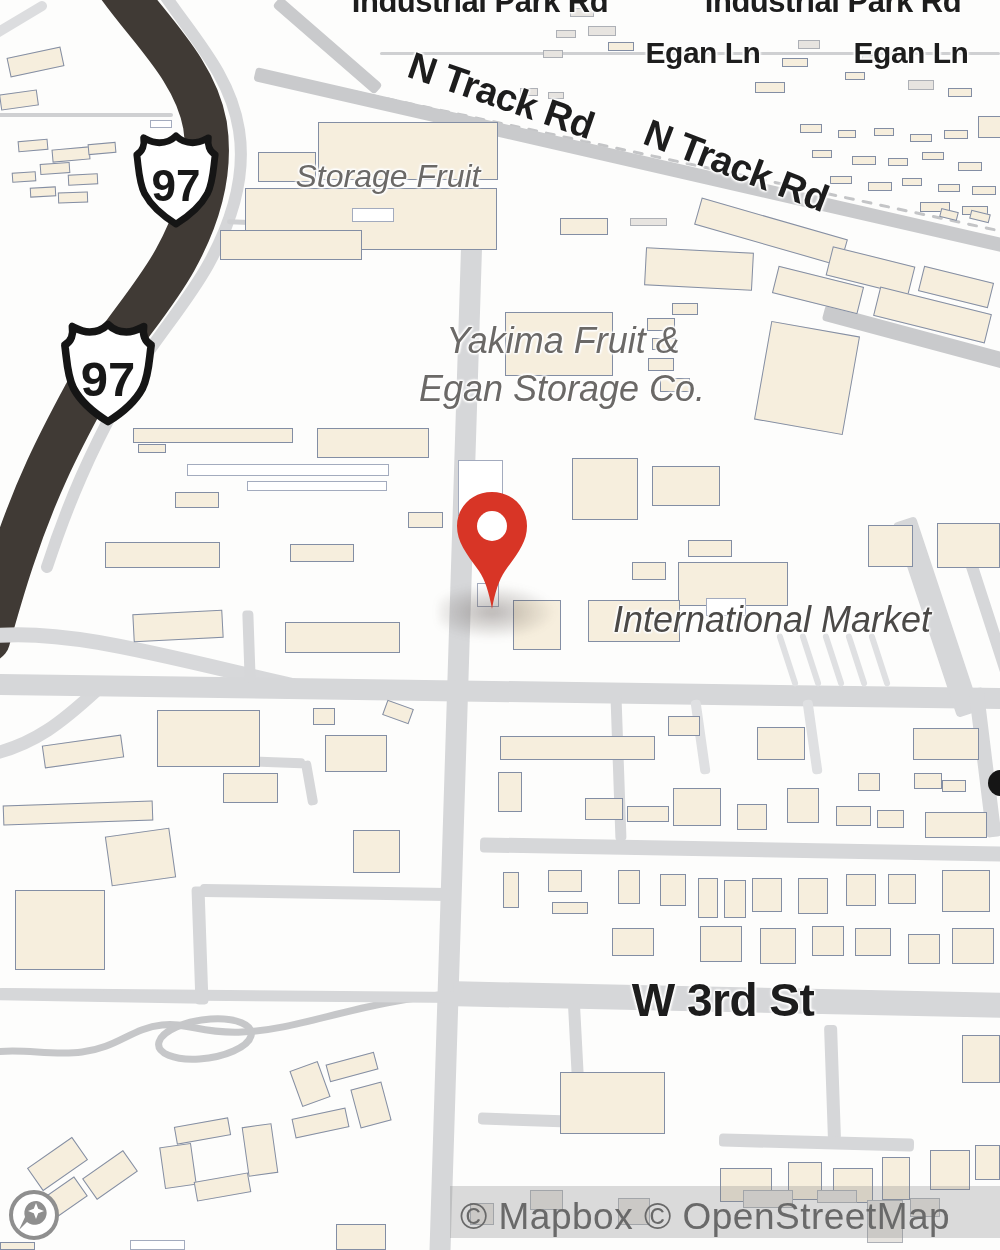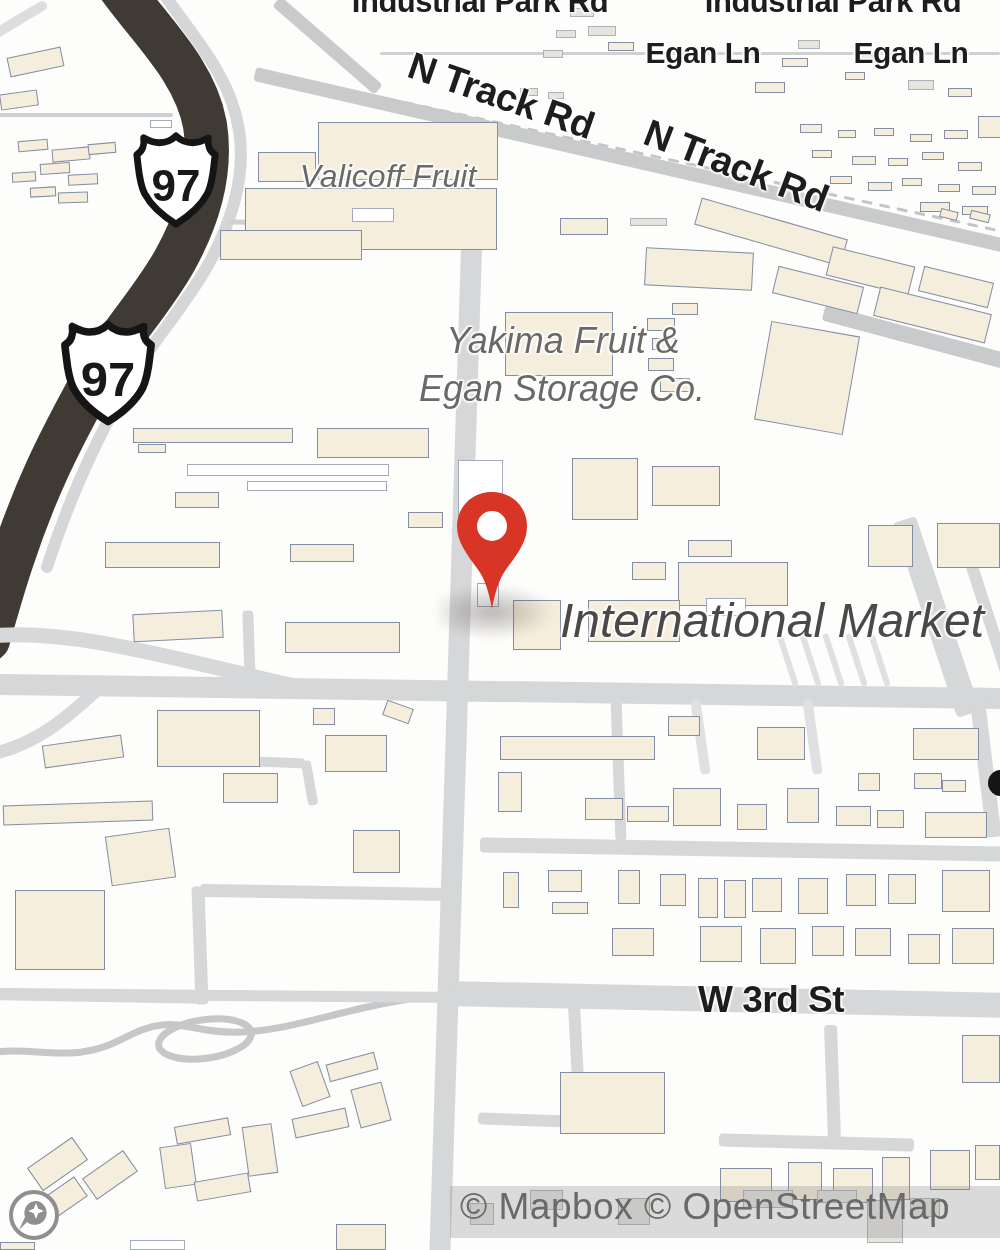--- a/index.html
+++ b/index.html
@@ -18,21 +18,21 @@
   .lbl.poi{color:#6b6967;font-style:italic;font-weight:500;}
   .lbl.poidark{color:#4b4947;font-style:italic;font-weight:500;}
   .shield{position:absolute;transform:translate(-50%,-50%);}
   .shield span{position:absolute;left:0;top:6%;width:100%;text-align:center;
        font-weight:700;color:#181818;}
   #pin{position:absolute;left:452px;top:487px;width:80px;height:126px;}
   #pin-shadow{position:absolute;left:438px;top:583px;width:120px;height:58px;
        background:radial-gradient(ellipse at 45% 50%,rgba(80,70,65,.38),rgba(80,70,65,0) 68%);
        filter:blur(3px);}
   #attribution-bar{position:absolute;left:450px;top:1186px;width:550px;height:52px;
-       background:rgba(140,140,140,.30);display:flex;align-items:flex-start;}
+       background:rgba(140,140,140,.30);display:flex;align-items:flex-end;}
   #attribution-bar span{font-size:37px;color:#696969;padding-left:10px;letter-spacing:.5px;}
   #mapbox-logo{position:absolute;left:8px;top:1189px;width:52px;height:52px;}
   #clip-blob{position:absolute;left:988px;top:770px;width:24px;height:26px;
        background:#151515;border-radius:13px 0 0 13px;}
 </style>
 </head>
 <body>
 
 <div id="map">
   <svg id="curves" viewBox="0 0 1000 1250" fill="none">
@@ -243,25 +243,25 @@
       <div class="bld t2" style="left: 867px; top: 1200px; width: 36px; height: 43px; transform: rotate(0deg);"></div>
       <div class="bld t2" style="left: 910px; top: 1198px; width: 30px; height: 19px; transform: rotate(0deg);"></div>
     </div>
   <div class="layer" id="labels-layer">
       <div class="lbl st" style="left: 480px; top: 2px; font-size: 31px; transform: translate(-50%, -50%) rotate(0deg);">Industrial Park Rd</div>
       <div class="lbl st" style="left: 833px; top: 2px; font-size: 31px; transform: translate(-50%, -50%) rotate(0deg);">Industrial Park Rd</div>
       <div class="lbl st" style="left: 703px; top: 53px; font-size: 30px; transform: translate(-50%, -50%) rotate(0deg);">Egan Ln</div>
       <div class="lbl st" style="left: 911px; top: 53px; font-size: 30px; transform: translate(-50%, -50%) rotate(0deg);">Egan Ln</div>
       <div class="lbl st" style="left: 501px; top: 96px; font-size: 38px; transform: translate(-50%, -50%) rotate(19deg);">N Track Rd</div>
       <div class="lbl st" style="left: 736px; top: 166px; font-size: 38px; transform: translate(-50%, -50%) rotate(21deg);">N Track Rd</div>
-      <div class="lbl st" style="left: 771px; top: 1000px; font-size: 37px; transform: translate(-50%, -50%) rotate(0deg);">W 3rd St</div>
-      <div class="lbl poi" style="left: 388px; top: 176px; font-size: 32px;">Valicoff Fruit</div>
+      <div class="lbl st" style="left: 723px; top: 1000px; font-size: 46px; transform: translate(-50%, -50%) rotate(0deg);">W 3rd St</div>
+      <div class="lbl poi" style="left: 388px; top: 176px; font-size: 32px;">Storage Fruit</div>
       <div class="lbl poi" style="left: 563px; top: 341px; font-size: 36px;">Yakima Fruit &amp;</div>
       <div class="lbl poi" style="left: 562px; top: 389px; font-size: 36px;">Egan Storage Co.</div>
-      <div class="lbl poidark" style="left: 772px; top: 620px; font-size: 48px;">International Market</div>
+      <div class="lbl poidark" style="left: 772px; top: 620px; font-size: 36px;">International Market</div>
     </div>
   <div class="layer" id="shields-layer">
       <div class="shield" style="left: 176px; top: 180px; width: 98px; height: 98px;"><svg viewBox="0 0 100 100" width="98" height="98">
       <path d="M50,5 C46,9 40,12 33,12 C26,12 21,9 17,7 C18,14 16,21 10,24 C12,38 12,52 18,64 C25,77 37,87 50,95 C63,87 75,77 82,64 C88,52 88,38 90,24 C84,21 82,14 83,7 C79,9 74,12 67,12 C60,12 54,9 50,5 Z" fill="#ffffff" stroke="#151515" stroke-width="7" stroke-linejoin="round"></path>
         </svg>
     <span style="font-size:44px;
       line-height:98px;">97</span></div>
       <div class="shield" style="left: 108px; top: 373px; width: 108px; height: 108px;"><svg viewBox="0 0 100 100" width="108" height="108">
       <path d="M50,5 C46,9 40,12 33,12 C26,12 21,9 17,7 C18,14 16,21 10,24 C12,38 12,52 18,64 C25,77 37,87 50,95 C63,87 75,77 82,64 C88,52 88,38 90,24 C84,21 82,14 83,7 C79,9 74,12 67,12 C60,12 54,9 50,5 Z" fill="#ffffff" stroke="#151515" stroke-width="7" stroke-linejoin="round"></path>
         </svg>

